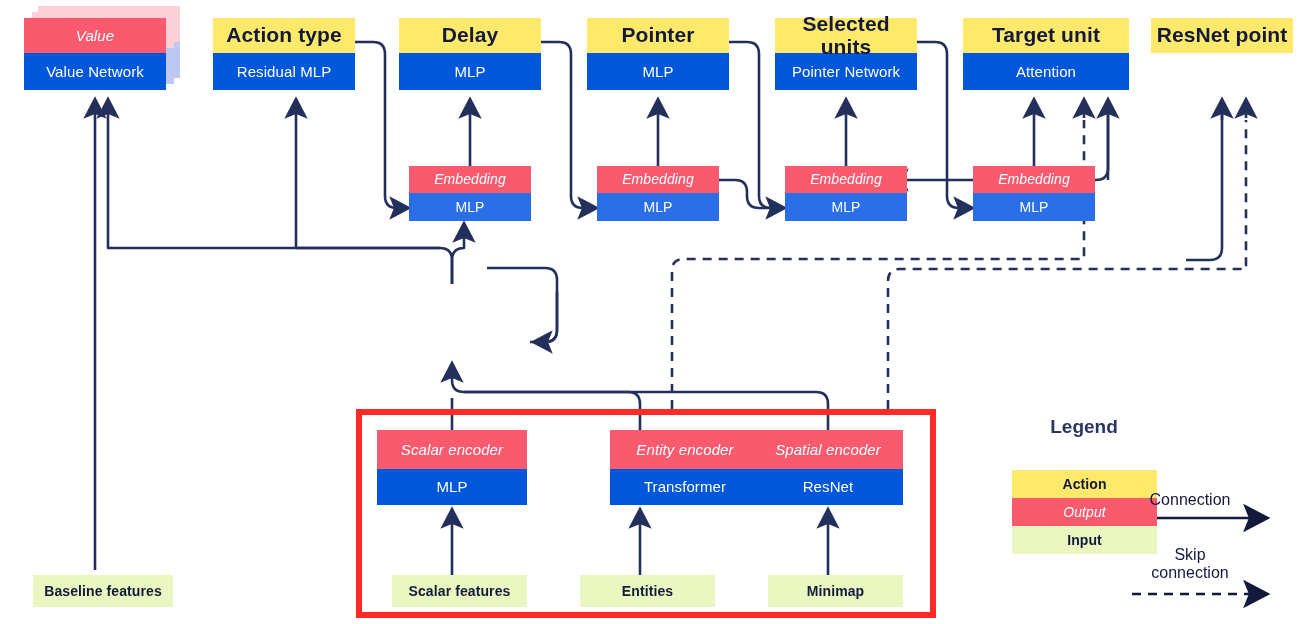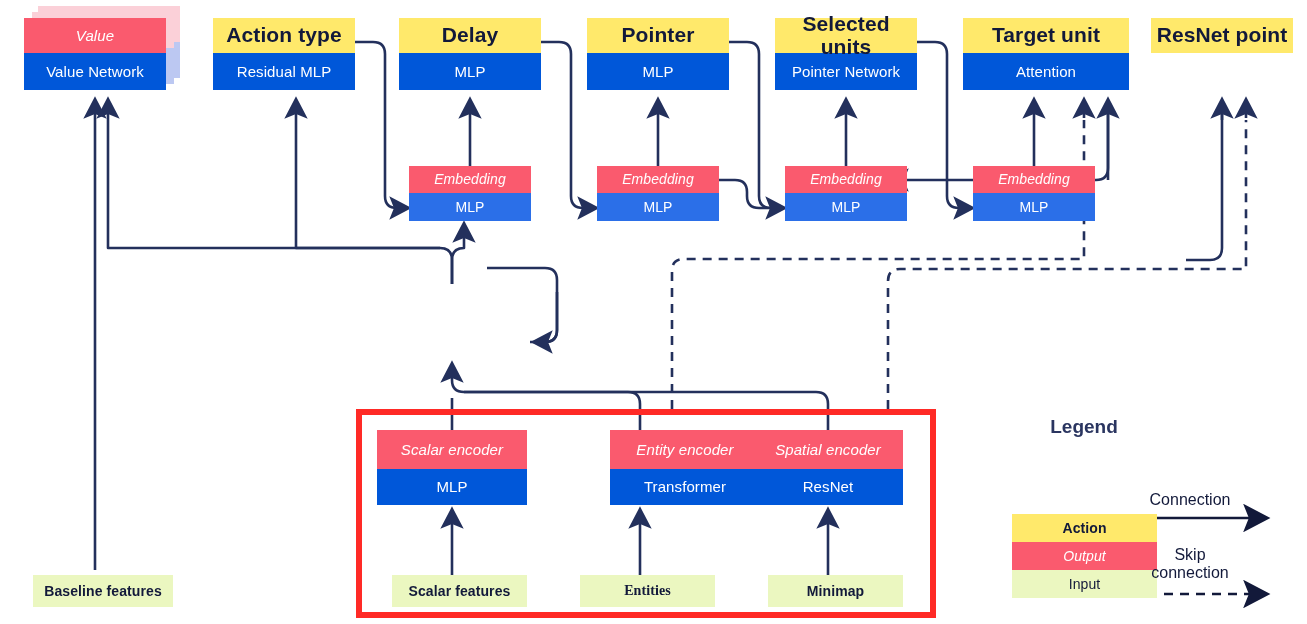--- a/index.html
+++ b/index.html
@@ -34,26 +34,26 @@
 
   .ghost{position:absolute;box-sizing:border-box;}
   .ghost .g-top{background:#FBD0D8;width:100%;}
   .ghost .g-bot{background:#BCC8F2;width:100%;}
 
   #redbox{position:absolute;left:356px;top:409px;width:580px;height:209px;
           border:6px solid #FF2A26;box-sizing:border-box;background:transparent;}
 
   #legend-title{position:absolute;left:1084px;top:416px;transform:translateX(-50%);
       font-size:19px;font-weight:700;color:#2a3560;white-space:nowrap;}
-  #legend-stack{position:absolute;left:1012px;top:470px;width:145px;margin-top:44px;}
+  #legend-stack{position:absolute;left:1012px;top:470px;width:145px;}
   #legend-stack .band{height:28px;font-size:14px;}
   #legend-stack .band.action{font-weight:700;}
   #legend-stack .band.output{font-weight:400;}
   #legend-stack .band.nn{font-weight:400;}
-  #legend-stack .band.input{font-weight:400;}
+  #legend-stack .band.input{font-weight:700;}
 
   .lg-key{position:absolute;text-align:center;}
   #lg-conn{left:1190px;top:491px;transform:translateX(-50%);}
   #lg-skip{left:1190px;top:546px;transform:translateX(-50%);}
   .lg-key .lbl{font-size:16px;color:#12193a;font-weight:400;line-height:1.15;white-space:nowrap;}
 </style>
 </head>
 <body>
 
 <div id="stage">
@@ -197,21 +197,21 @@
     <div class="band output">Spatial encoder</div>
     <div class="band nn">ResNet</div>
   </div>
 
   <div class="node inputbox" style="left:18px;top:575px;width:155px;">
     <div class="band input">Baseline features</div>
   </div>
   <div class="node inputbox" style="left:377px;top:575px;width:150px;">
     <div class="band input">Scalar features</div>
   </div>
-  <div class="node inputbox" style="left:565px;top:575px;width:150px;font-family:Liberation Serif, serif;">
+  <div class="node inputbox" style="left:565px;top:575px;width:150px;">
     <div class="band input">Entities</div>
   </div>
   <div class="node inputbox" style="left:753px;top:575px;width:150px;">
     <div class="band input">Minimap</div>
   </div>
 
   <div id="legend-title">Legend</div>
   <div id="legend-stack">
     <div class="band action">Action</div>
     <div class="band output">Output</div>

